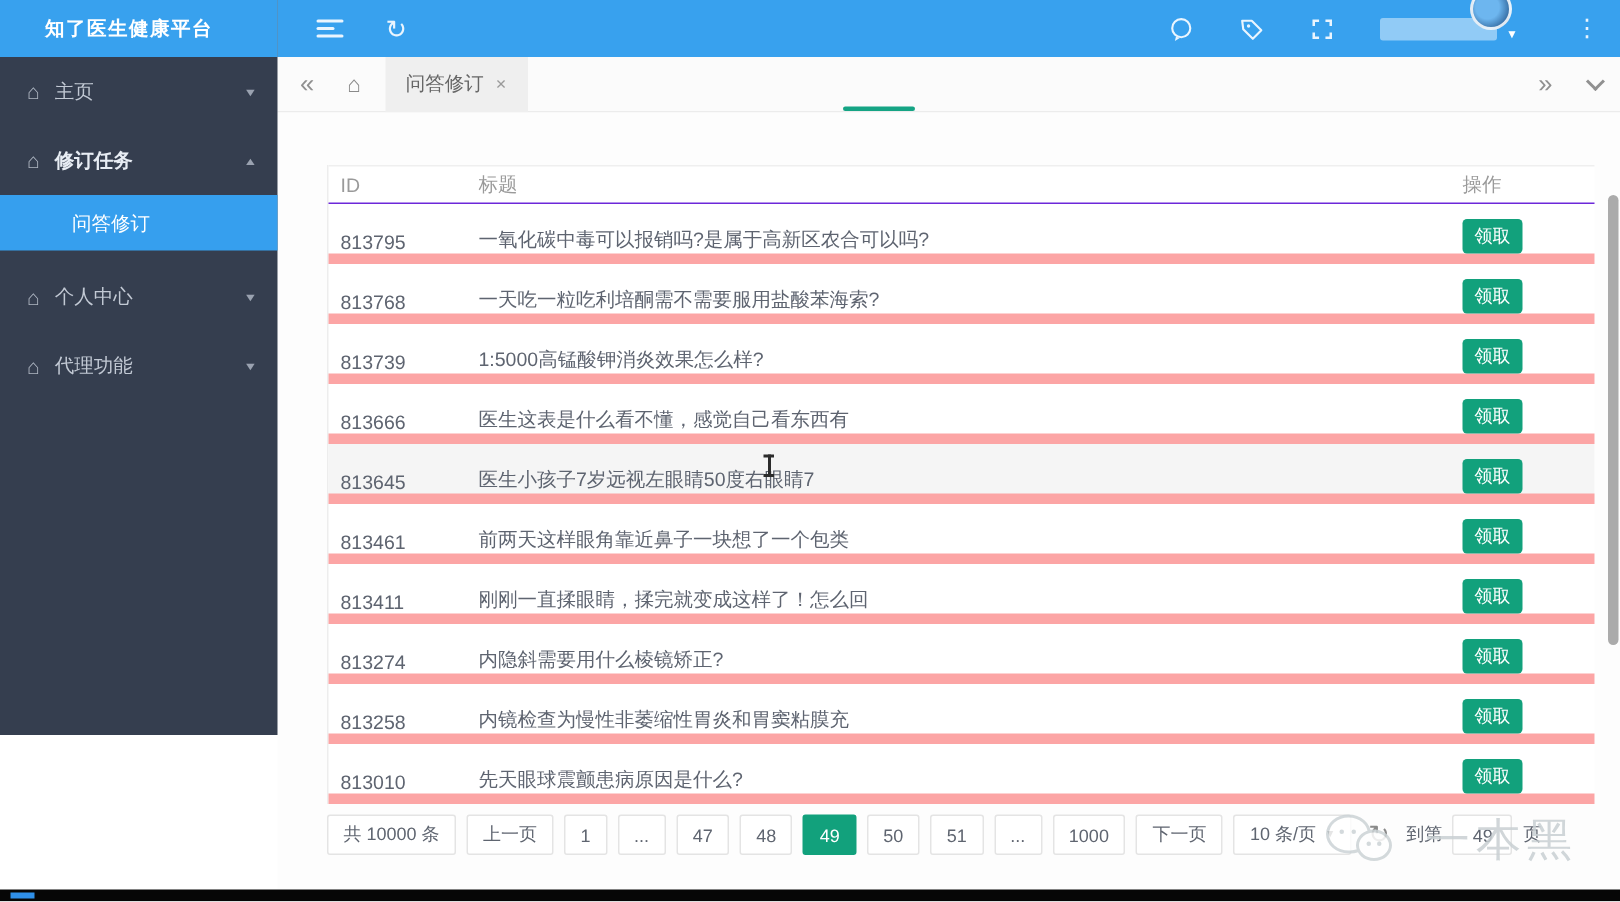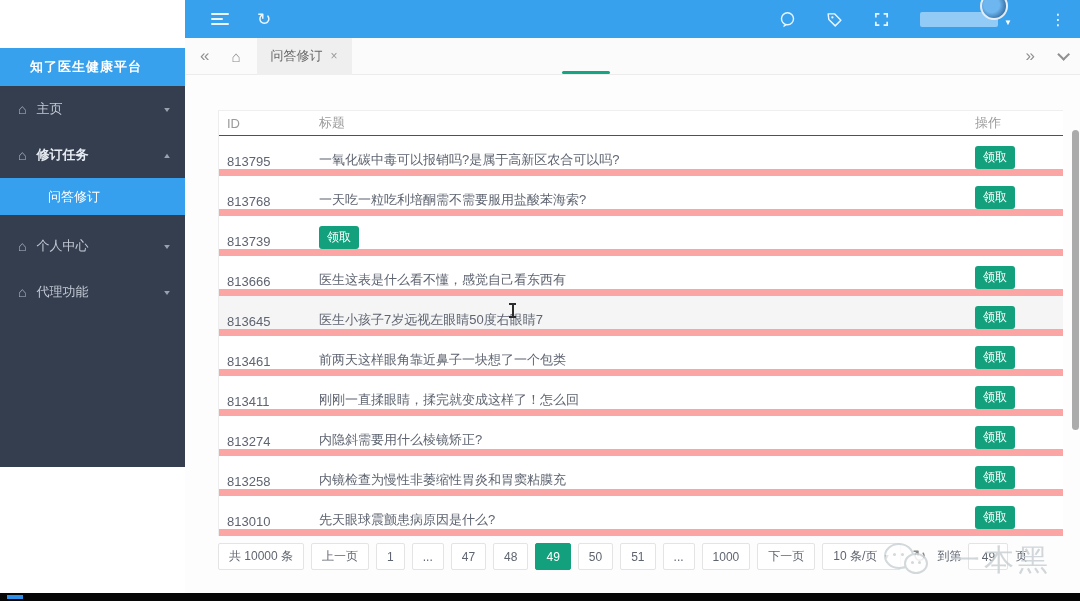--- a/index.html
+++ b/index.html
@@ -1,21 +1,21 @@
 <!DOCTYPE html>
 <html><head>
 <meta charset="utf-8">
 <style>
   * { margin:0; padding:0; box-sizing:border-box; }
   html,body { width:1080px; height:601px; overflow:hidden; }
   body { font-family:"Liberation Sans","DejaVu Sans",sans-serif; }
   .stage { position:relative; width:1080px; height:601px; background:#fff; overflow:hidden; }
 
   
-  .sidebar { position:absolute; left:0; top:0; width:185px; height:419px; background:#353e4f; z-index:3;margin-top:48px; }
+  .sidebar { position:absolute; left:0; top:0; width:185px; height:490px; background:#353e4f; z-index:3; }
   .logo { height:38px; background:#38a1ee; color:#fff; font-size:13px; font-weight:bold;
           display:flex; align-items:center; padding-left:30px; letter-spacing:1px; }
   .menu-item { height:46px; display:flex; align-items:center; padding:0 14px 0 18px;
                color:#c2c9d4; font-size:13px; cursor:pointer; }
   .menu-item .m-icon { font-size:14px; margin-right:10px; color:#aeb6c2; }
   .menu-item .caret { margin-left:auto; font-size:8px; color:#9aa2b0; transform:scale(1.2,0.9); }
   .menu-item.bold { color:#e8edf4; font-weight:bold; }
   .submenu { background:#2a3140; }
   .submenu-item { height:37px; display:flex; align-items:center; padding-left:48px;
                   color:#c6cdd8; font-size:13px; cursor:pointer; }
@@ -194,20 +194,21 @@
         <span class="c-title">一氧化碳中毒可以报销吗?是属于高新区农合可以吗?</span>
         <span class="c-action"><button class="btn-claim">领取</button></span>
       </div>
       <div class="trow">
         <span class="c-id">813768</span>
         <span class="c-title">一天吃一粒吃利培酮需不需要服用盐酸苯海索?</span>
         <span class="c-action"><button class="btn-claim">领取</button></span>
       </div>
       <div class="trow">
         <span class="c-id">813739</span>
+        <span class="c-title">1:5000高锰酸钾消炎效果怎么样?</span>
         <span class="c-action"><button class="btn-claim">领取</button></span>
       </div>
       <div class="trow">
         <span class="c-id">813666</span>
         <span class="c-title">医生这表是什么看不懂，感觉自己看东西有</span>
         <span class="c-action"><button class="btn-claim">领取</button></span>
       </div>
       <div class="trow hover">
         <span class="c-id">813645</span>
         <span class="c-title">医生小孩子7岁远视左眼睛50度右眼睛7</span>

